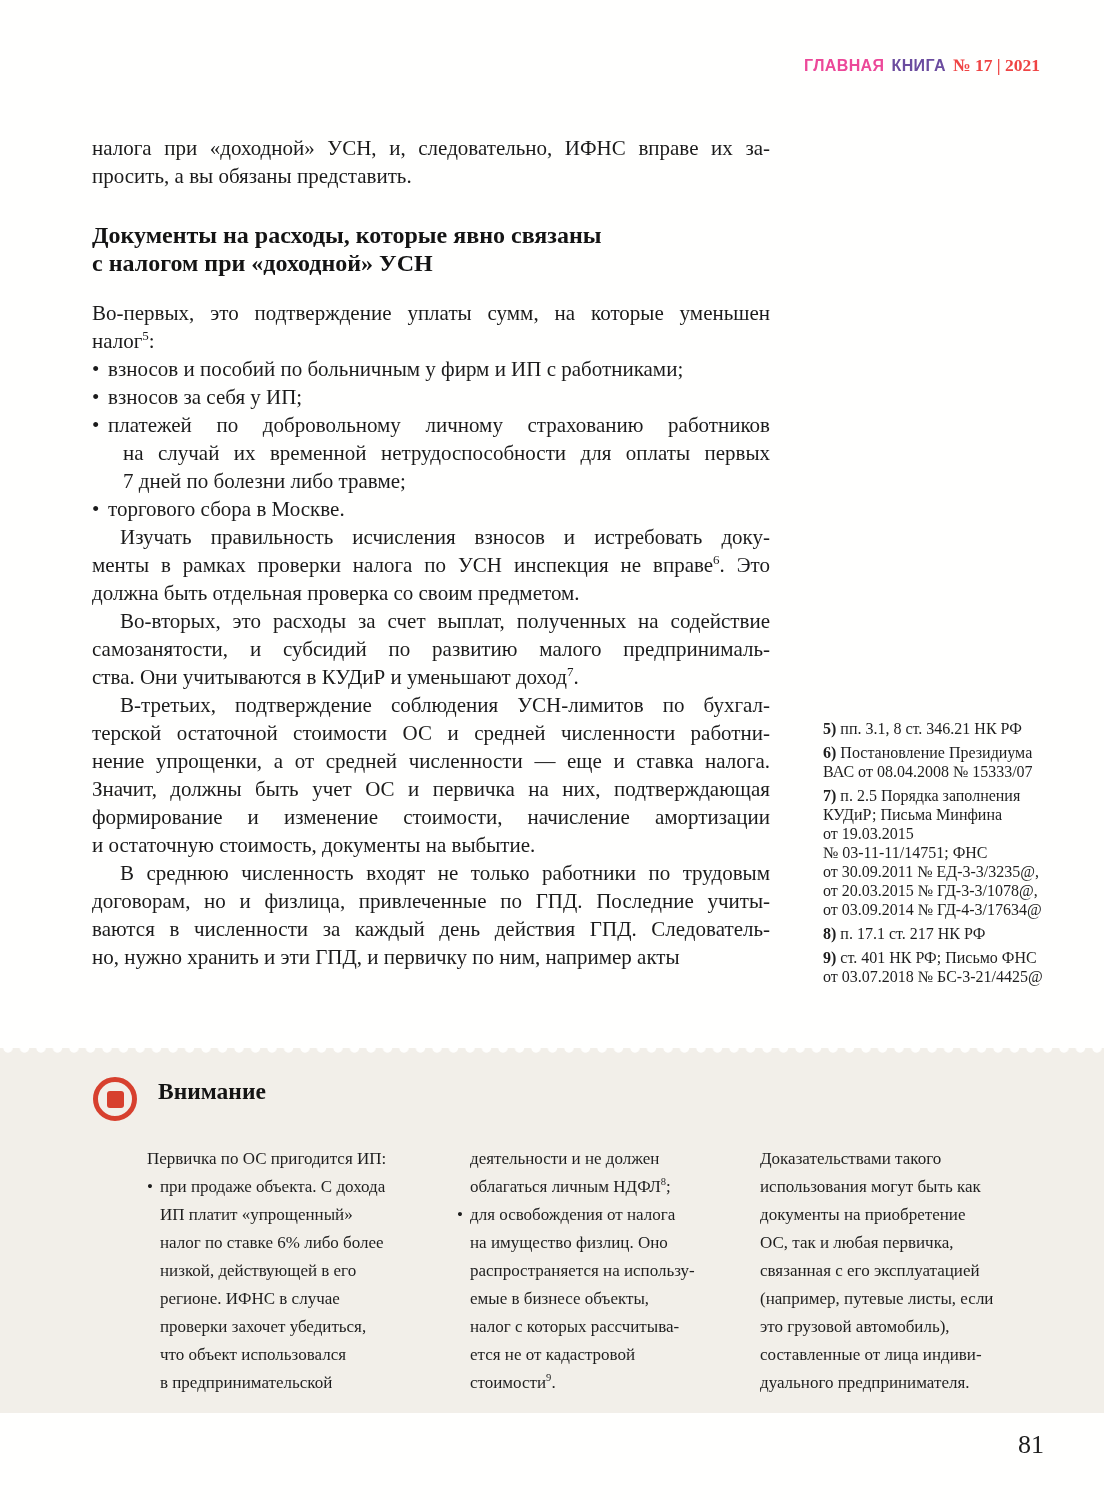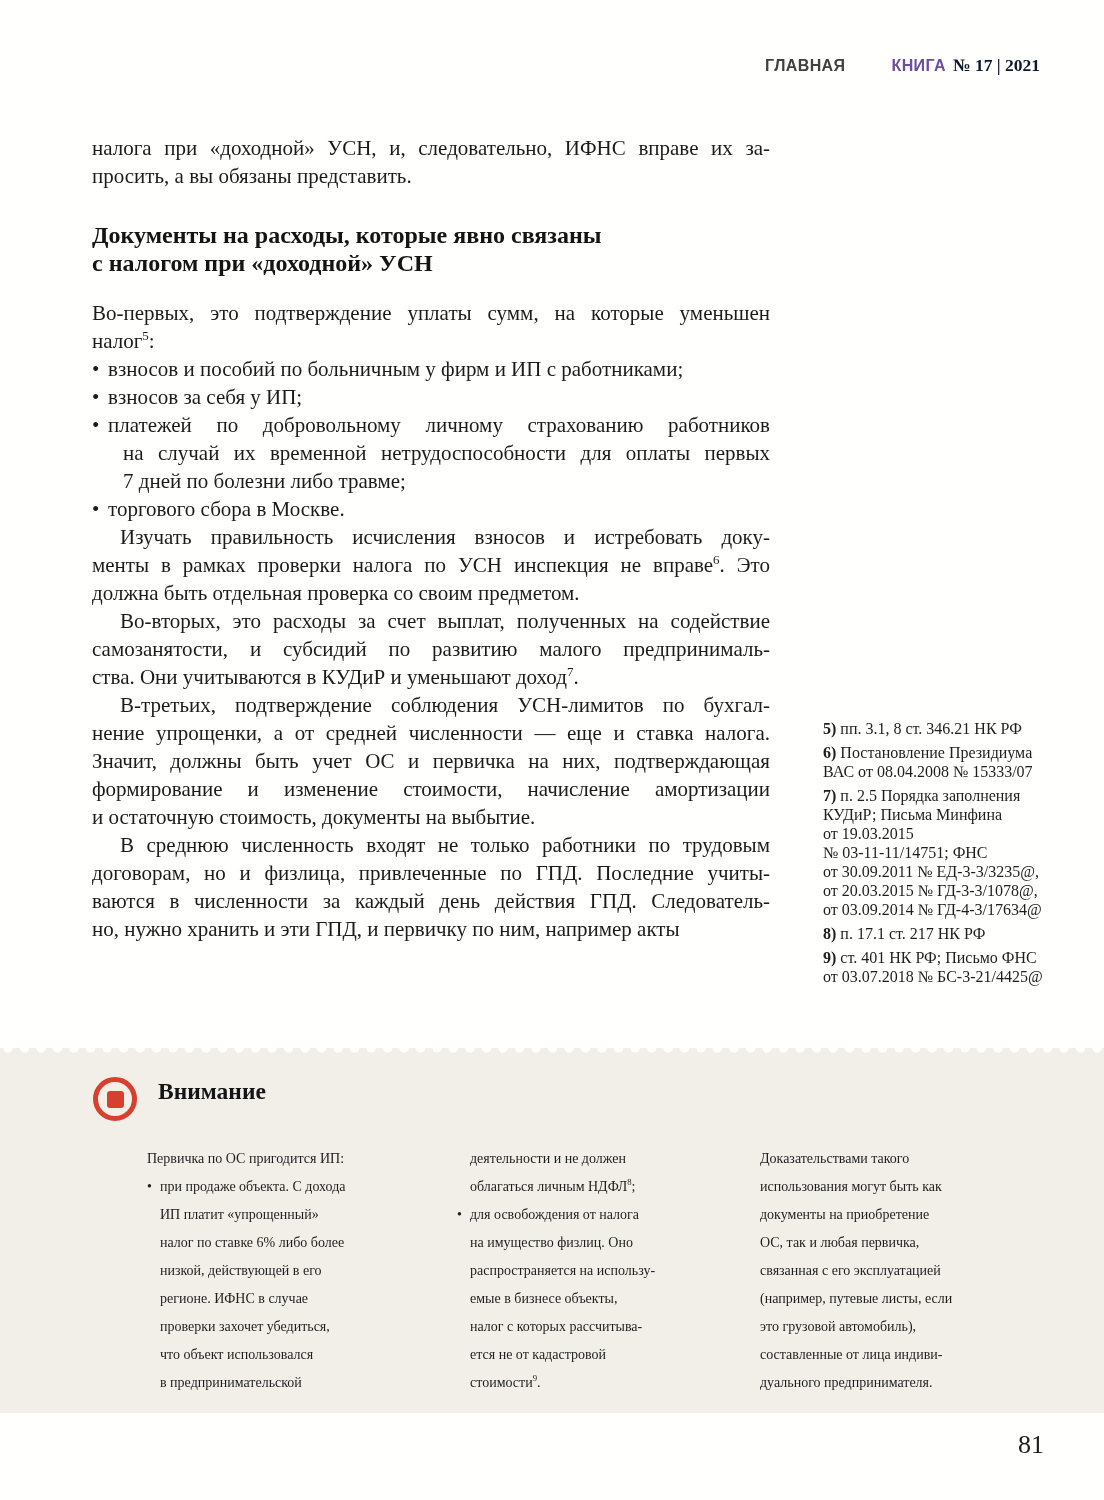--- a/index.html
+++ b/index.html
@@ -13,23 +13,23 @@
     width:1104px;height:1500px;position:relative;background:#fffffe;
     font-family:"Liberation Serif", serif;color:var(--text);overflow:hidden;
   }
   .page{position:absolute;inset:0;}
 
   
   .masthead{
     position:absolute;top:55px;right:64px;display:flex;align-items:baseline;gap:7px;
     font-family:"Liberation Sans", sans-serif;font-weight:bold;font-size:16px;letter-spacing:.4px;
   }
-  .brand-black{color:#404040;}
-  .brand-purple{color:var(--purple);margin-left:39px;}
-  .issue{font-family:"Liberation Serif", serif;font-size:17.5px;letter-spacing:0;color:#0f172a;}
+  .brand-black{color:#ec4899;}
+  .brand-purple{color:var(--purple);}
+  .issue{font-family:"Liberation Serif", serif;font-size:17.5px;letter-spacing:0;color:#ef4444;}
 
   
   .article{position:absolute;left:92px;top:134px;width:678px;}
   .line{font-size:21px;line-height:28px;}
   .jl{text-align:justify;text-align-last:justify;}
   .para{margin:0;}
   .para.indent .line:first-child{text-indent:28px;}
   .heading{font-size:24px;line-height:28px;font-weight:bold;margin:31px 0 22px;color:#141414;}
   .dot{display:inline-block;width:16px;}
   .line.cont{padding-left:31px;}
@@ -57,21 +57,21 @@
   }
   .att-icon-square{width:17px;height:17px;background:var(--red);border-radius:3px;}
   .att-title{
     position:absolute;left:158px;top:30px;margin:0;
     font-size:23.5px;font-weight:bold;color:#141414;
   }
   .att-col{position:absolute;top:97px;}
   .att-col-0{left:147px;width:294px;}
   .att-col-1{left:457px;width:294px;}
   .att-col-2{left:760px;width:290px;}
-  .att-line{font-size:14px;line-height:28px;color:#1e1e1e;}
+  .att-line{font-size:17px;line-height:28px;color:#1e1e1e;}
   .att-line .adot{display:inline-block;width:13px;}
   .att-line.acont{padding-left:13px;}
 
   
   .page-number{position:absolute;right:60px;top:1430px;font-size:26px;color:#1e1e1e;}
 </style>
 </head>
 <body>
 
 <div class="page">
@@ -114,20 +114,21 @@
         <div class="line jl">менты в рамках проверки налога по УСН инспекция не вправе<sup>6</sup>. Это</div>
         <div class="line">должна быть отдельная проверка со своим предметом.</div>
       </div>
       <div class="para indent">
         <div class="line jl">Во-вторых, это расходы за счет выплат, полученных на содействие</div>
         <div class="line jl">самозанятости, и субсидий по развитию малого предпринималь-</div>
         <div class="line">ства. Они учитываются в КУДиР и уменьшают доход<sup>7</sup>.</div>
       </div>
       <div class="para indent">
         <div class="line jl">В-третьих, подтверждение соблюдения УСН-лимитов по бухгал-</div>
+        <div class="line jl">терской остаточной стоимости ОС и средней численности работни-</div>
         <div class="line jl">нение упрощенки, а от средней численности — еще и ставка налога.</div>
         <div class="line jl">Значит, должны быть учет ОС и первичка на них, подтверждающая</div>
         <div class="line jl">формирование и изменение стоимости, начисление амортизации</div>
         <div class="line">и остаточную стоимость, документы на выбытие.</div>
       </div>
       <div class="para indent">
         <div class="line jl">В среднюю численность входят не только работники по трудовым</div>
         <div class="line jl">договорам, но и физлица, привлеченные по ГПД. Последние учиты-</div>
         <div class="line jl">ваются в численности за каждый день действия ГПД. Следователь-</div>
         <div class="line">но, нужно хранить и эти ГПД, и первичку по ним, например акты</div>

